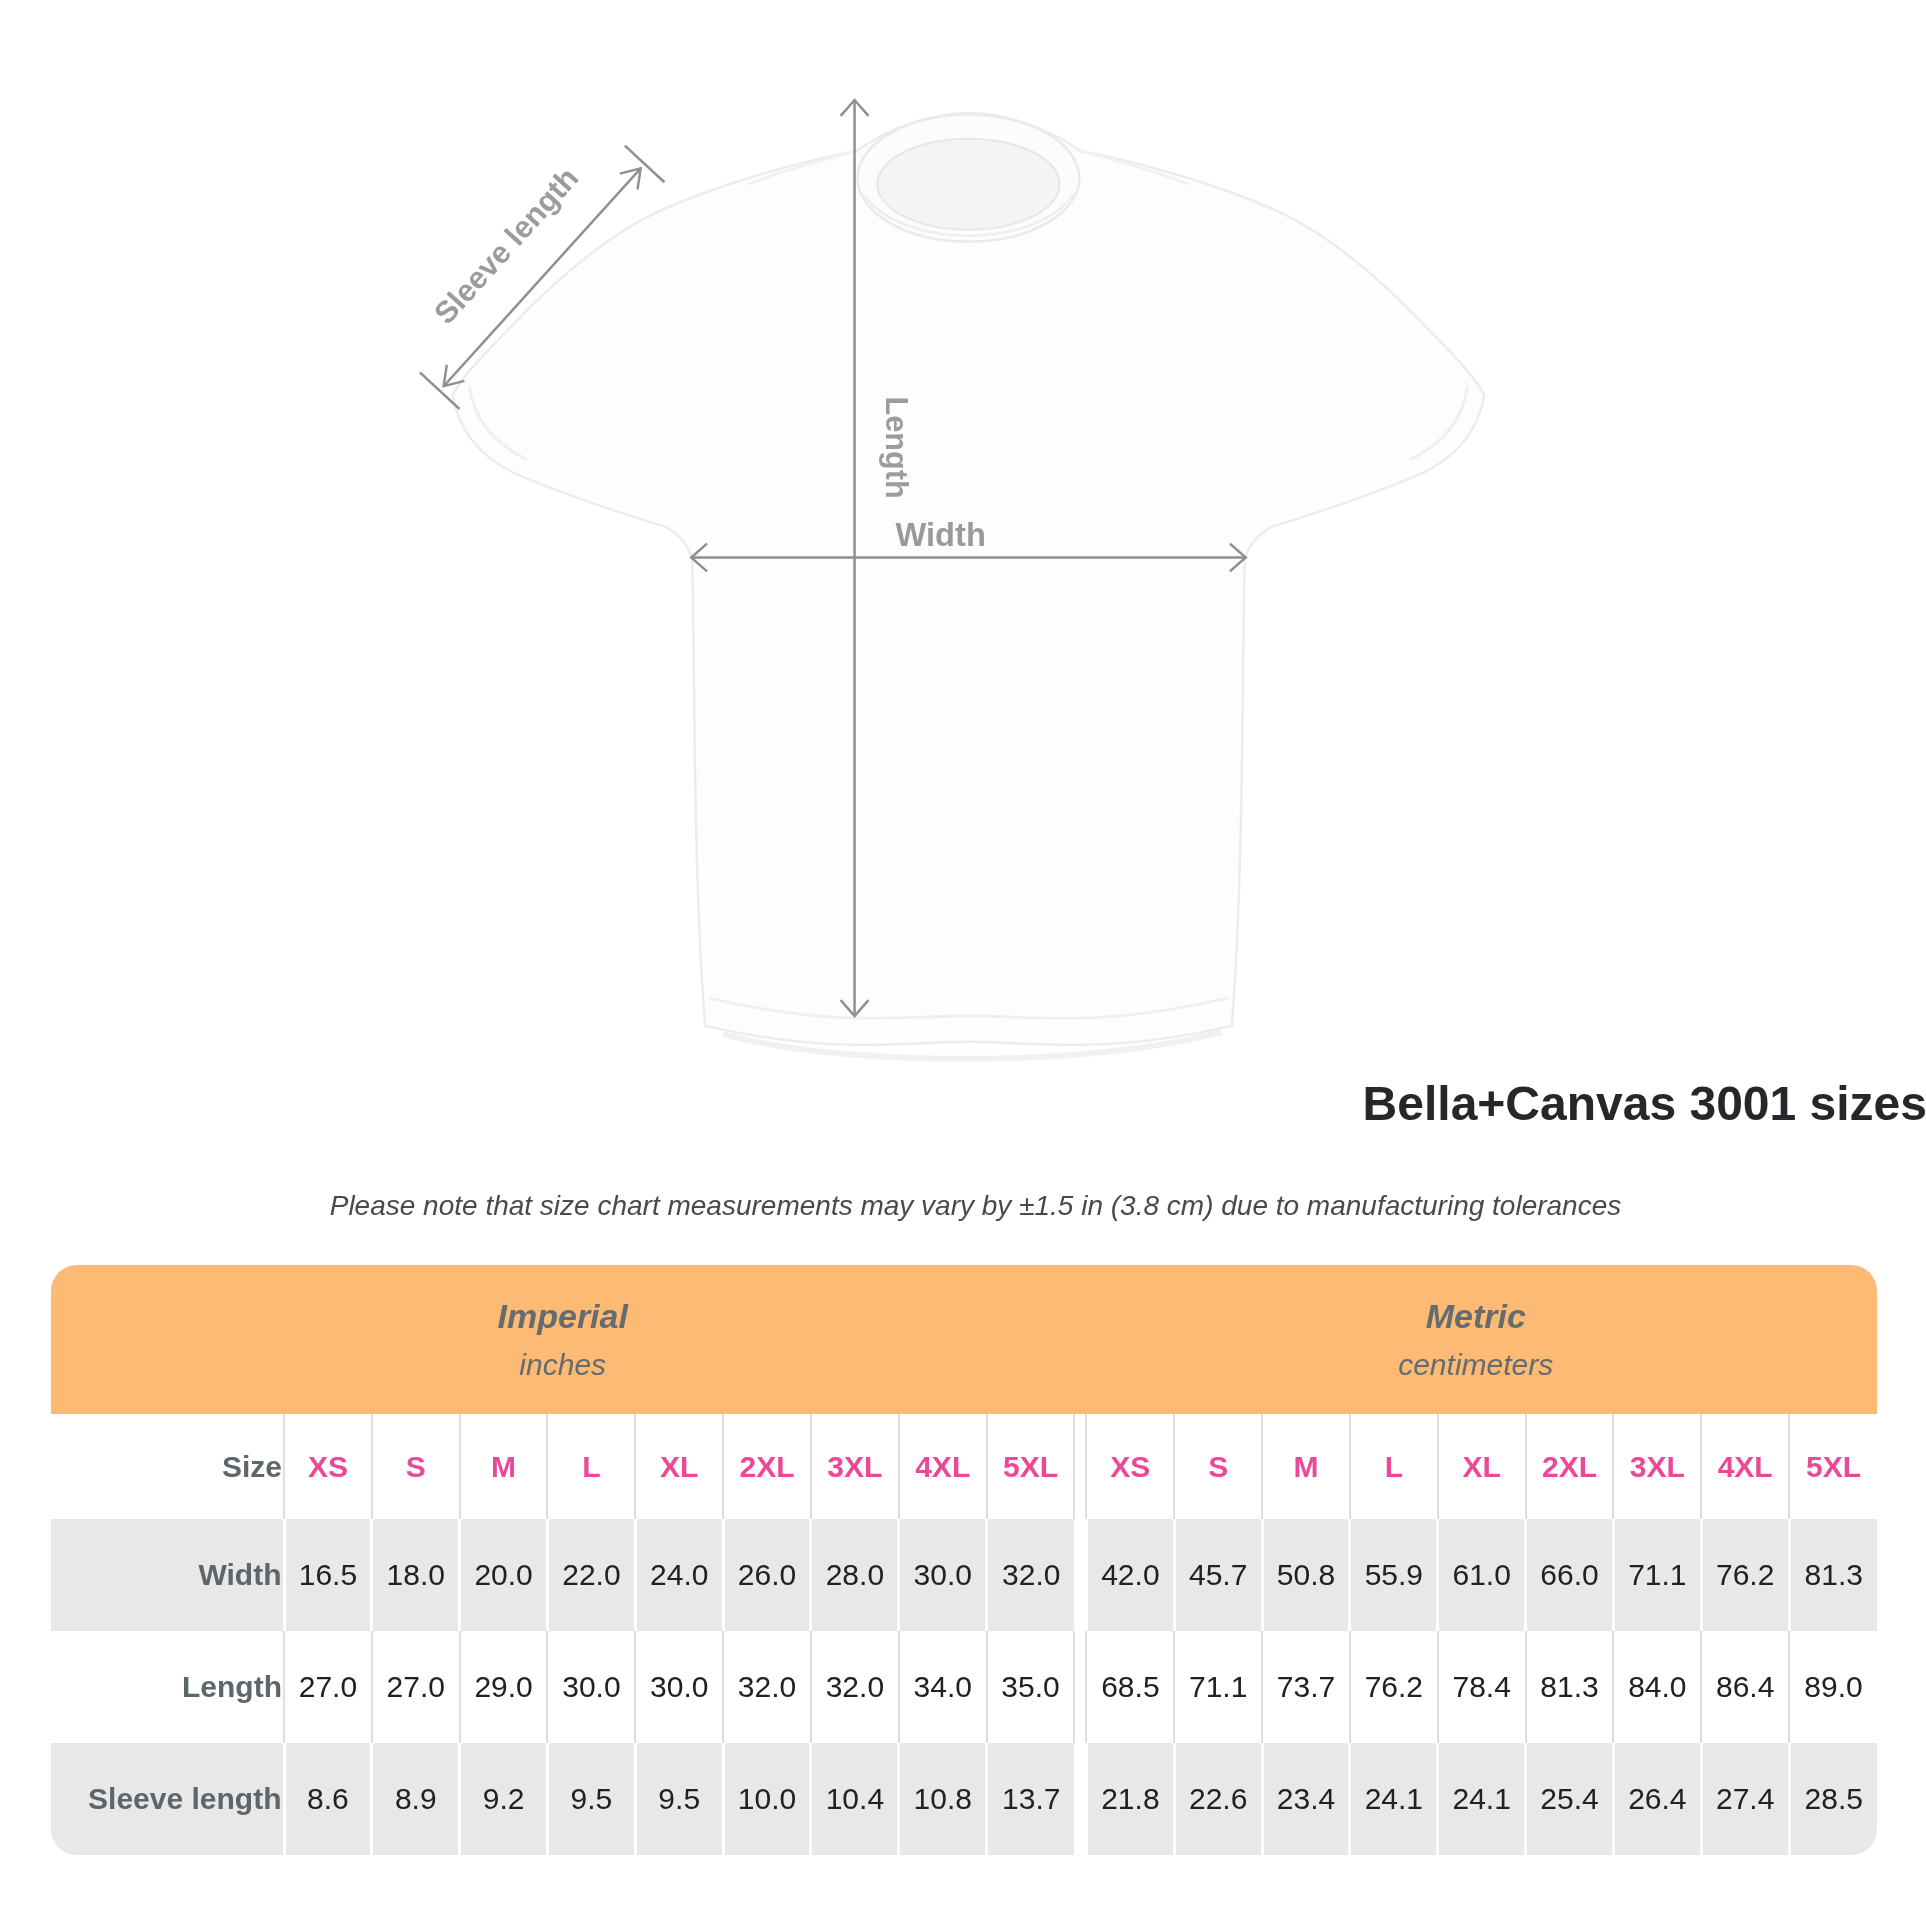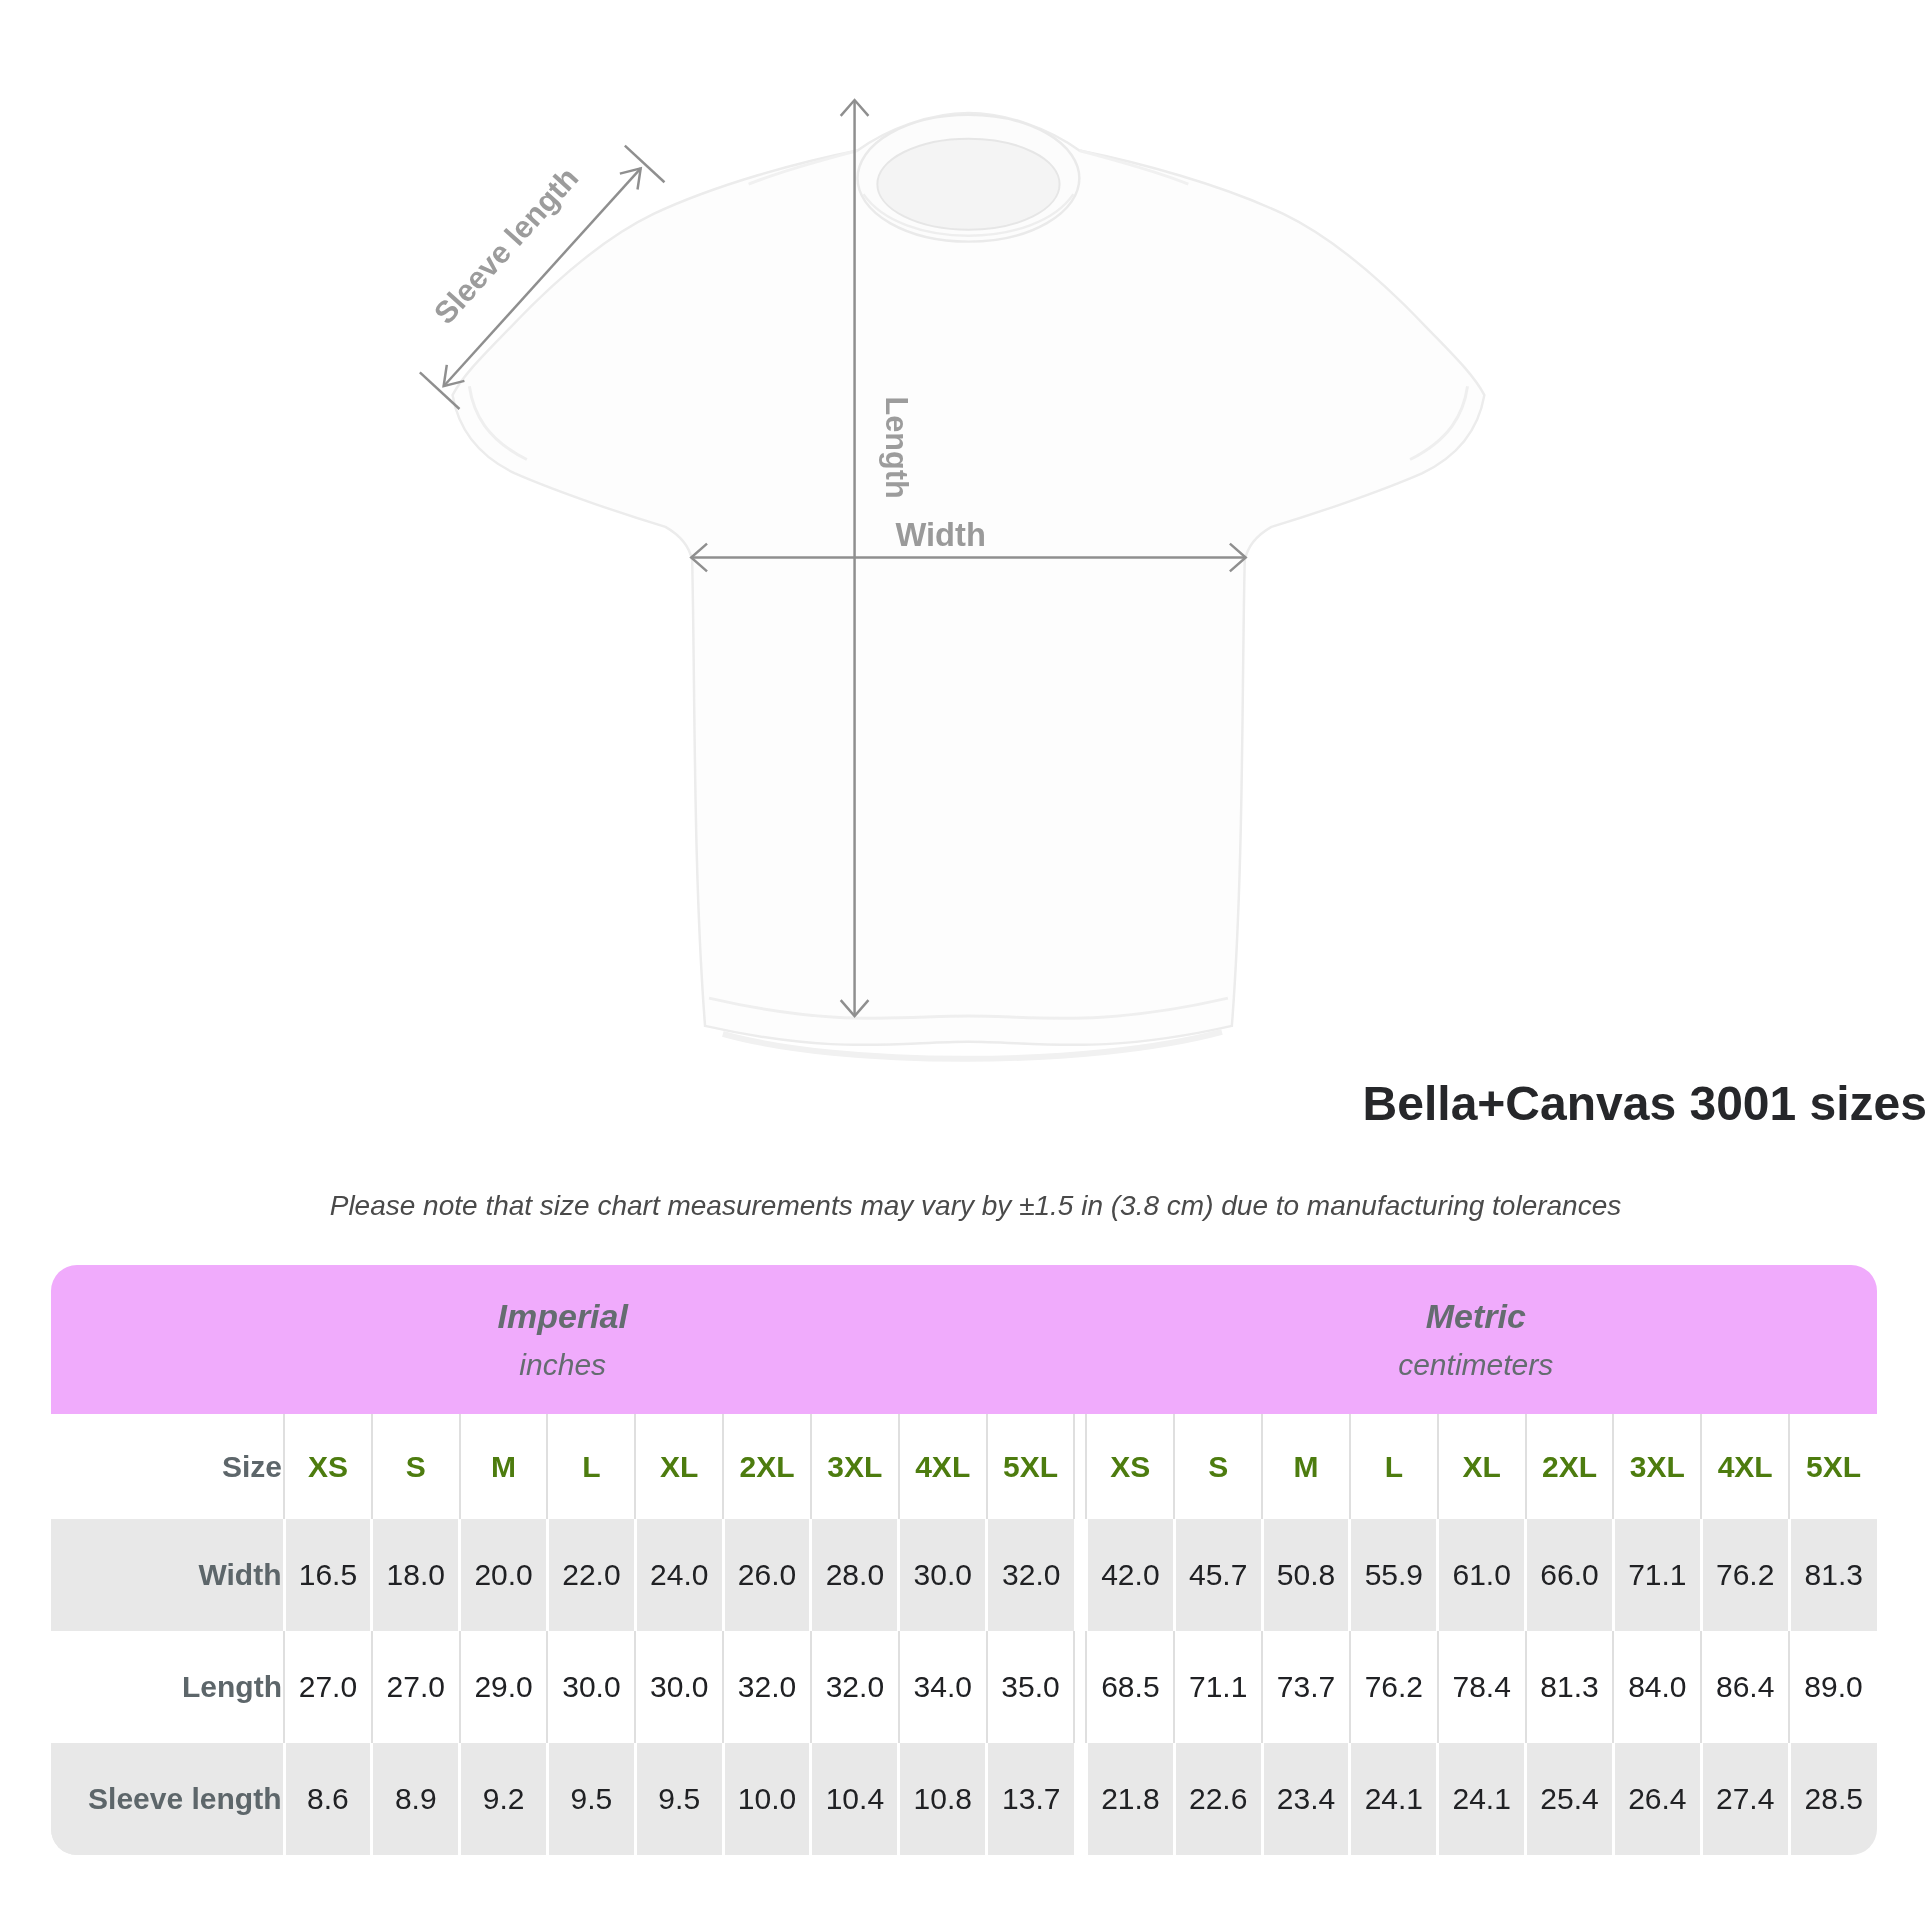--- a/index.html
+++ b/index.html
@@ -24,29 +24,29 @@
     border-radius:26px;overflow:hidden;background:#ffffff;
   }
   table.size-table{
     width:100%;table-layout:fixed;border-collapse:collapse;
   }
   col.c-label{width:233px;}
   col.c-gap{width:12px;}
   tr.group-row{height:149px;}
   tr.sizehead-row{height:105px;}
   tr.data-row{height:112px;}
-  .group-cell{background:#f0abfc;text-align:center;vertical-align:middle;}
+  .group-cell{background:#fdba74;text-align:center;vertical-align:middle;}
   .g-title{font-size:34px;font-weight:bold;font-style:italic;color:#646c70;line-height:1.1;margin-bottom:12px;}
   .g-sub{font-size:30px;font-style:italic;color:#646c70;line-height:1.1;}
   th.rowlab{
     font-size:30px;font-weight:bold;color:#5d666a;text-align:right;vertical-align:middle;
     background:transparent;border:none;
   }
   .szcell{
-    font-size:30px;font-weight:bold;color:#4d7c0f;text-align:center;vertical-align:middle;
+    font-size:30px;font-weight:bold;color:#ec4899;text-align:center;vertical-align:middle;
   }
   .val{
     font-size:30px;font-weight:normal;color:#202124;text-align:center;vertical-align:middle;margin-left:28px;
   }
   tr.row-white{background:#ffffff;}
   tr.row-gray{background:#e8e8e8;}
   tr.row-gray th.rowlab{background:#e8e8e8;}
   tr.row-white .cell{border-left:2px solid #dfdfdf;}
   tr.row-gray  .cell{border-left:3px solid #ffffff;}
   td.gapcell{background:#ffffff;padding:0;border:none;}

